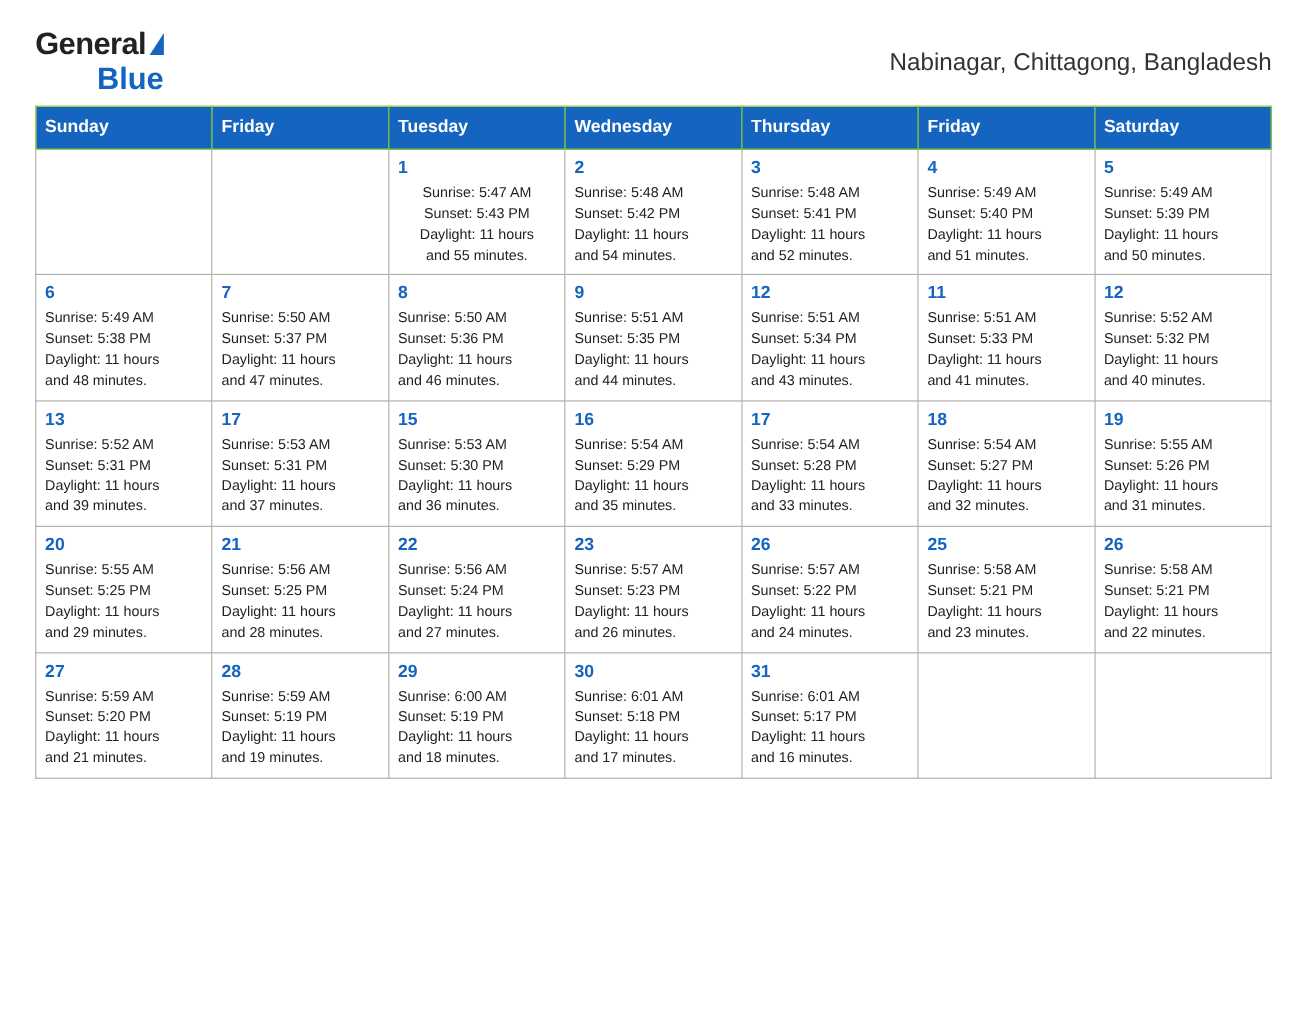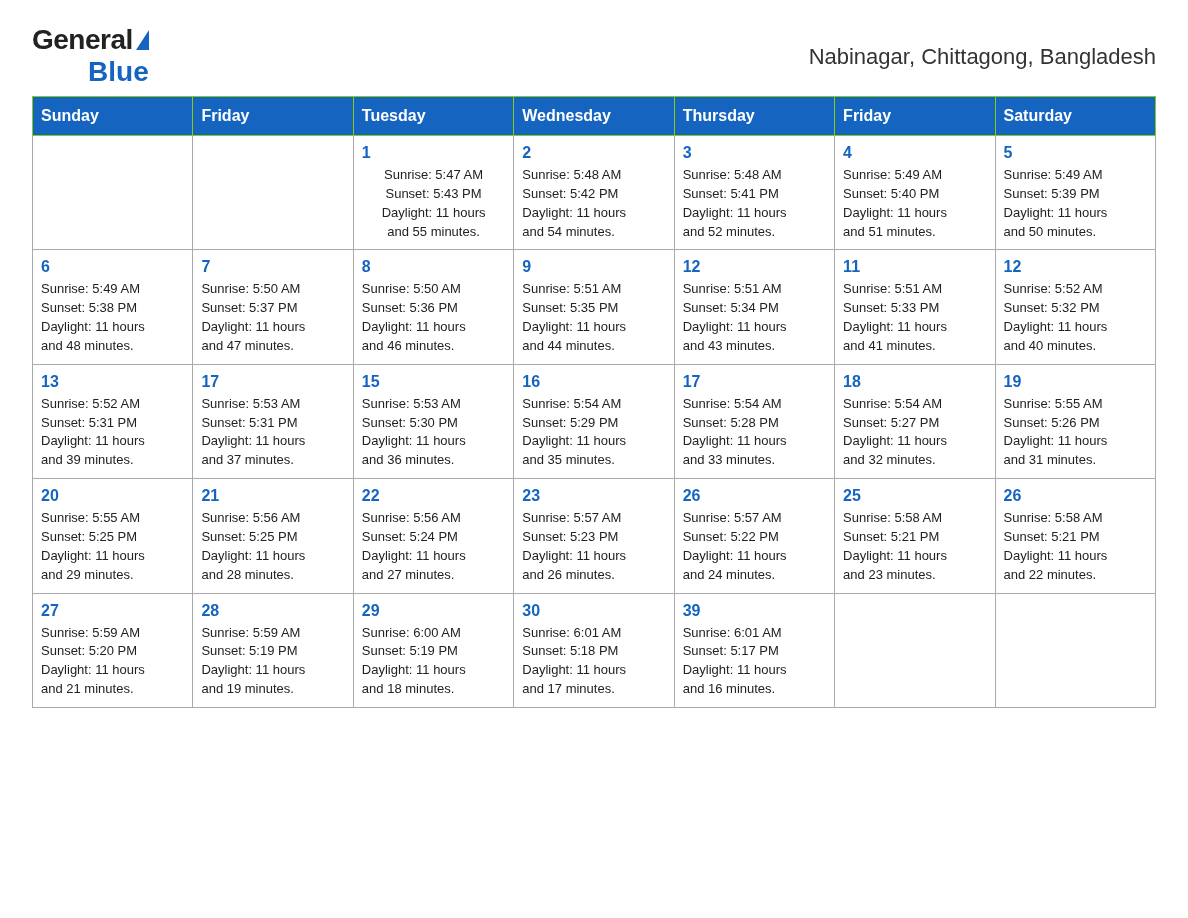--- a/index.html
+++ b/index.html
@@ -345,21 +345,21 @@
 and 18 minutes.</div>
         </td>
         <td>
           <span class="day-number">30</span>
           <div class="day-info" style="white-space: pre-line;">Sunrise: 6:01 AM
 Sunset: 5:18 PM
 Daylight: 11 hours
 and 17 minutes.</div>
         </td>
         <td>
-          <span class="day-number">39</span>
+          <span class="day-number">31</span>
           <div class="day-info" style="white-space: pre-line;">Sunrise: 6:01 AM
 Sunset: 5:17 PM
 Daylight: 11 hours
 and 16 minutes.</div>
         </td>
         <td class="empty-cell"></td>
         <td class="empty-cell"></td>
       </tr>
     </tbody>
 </table>

